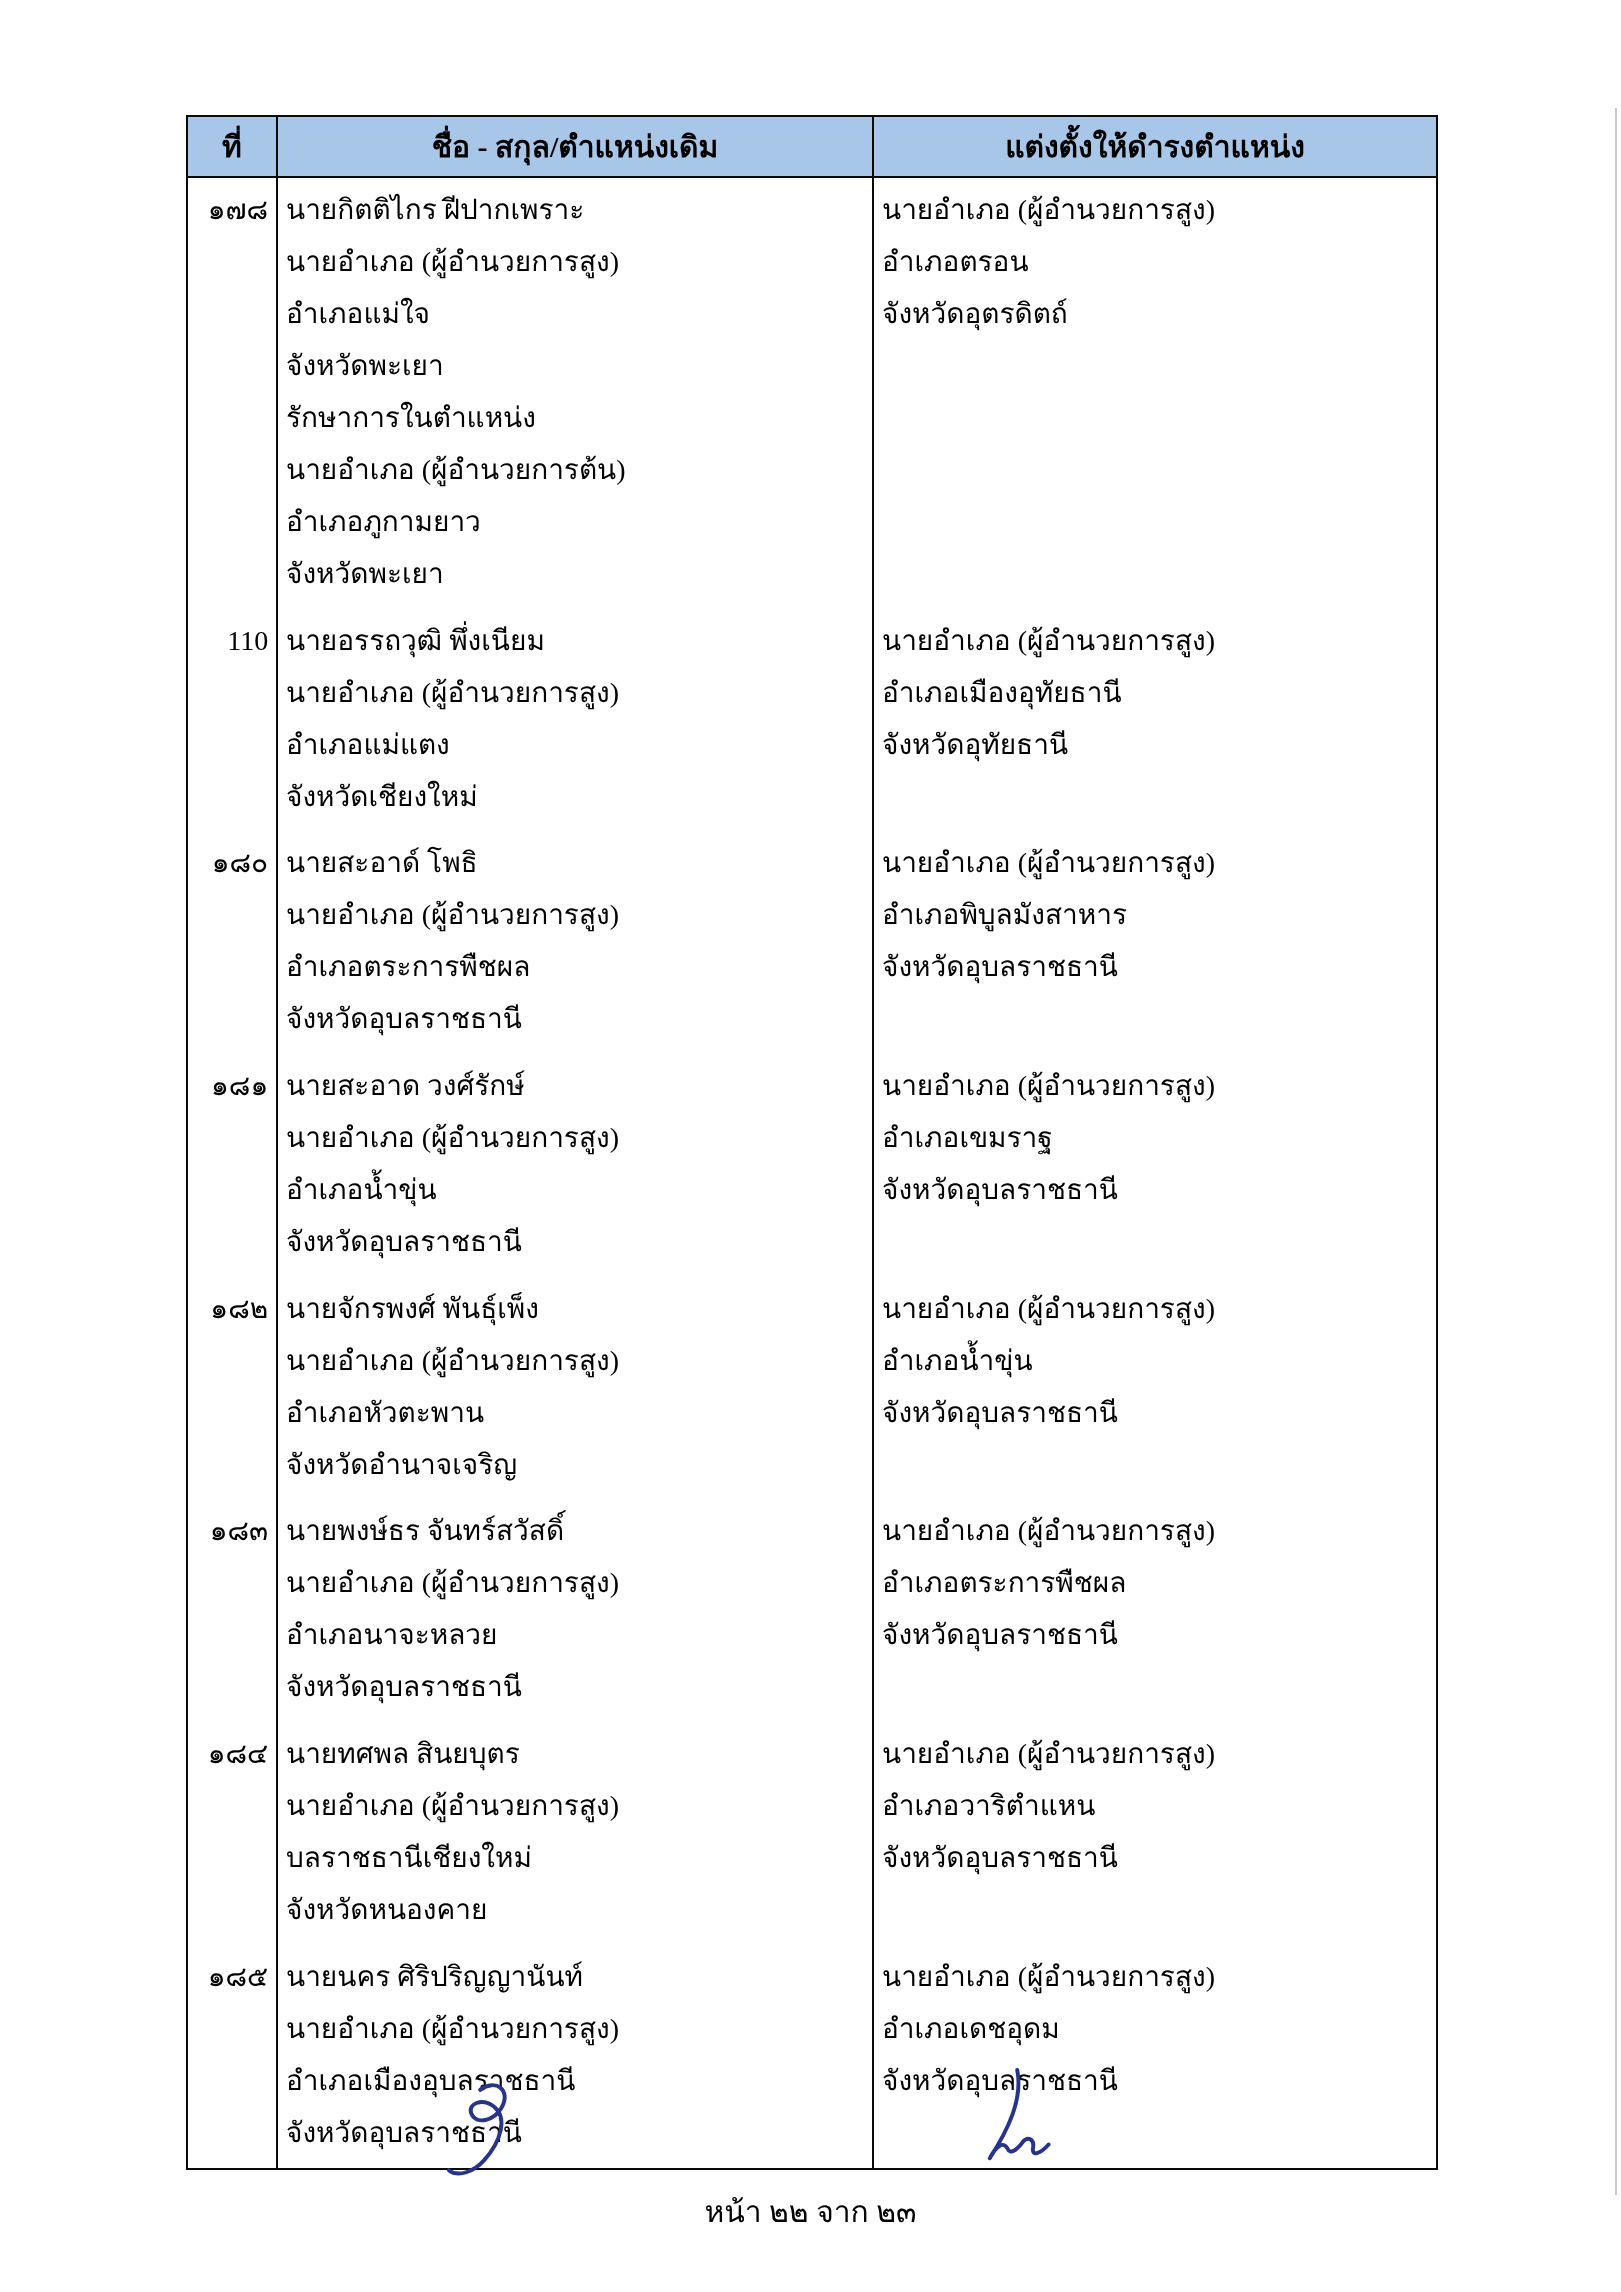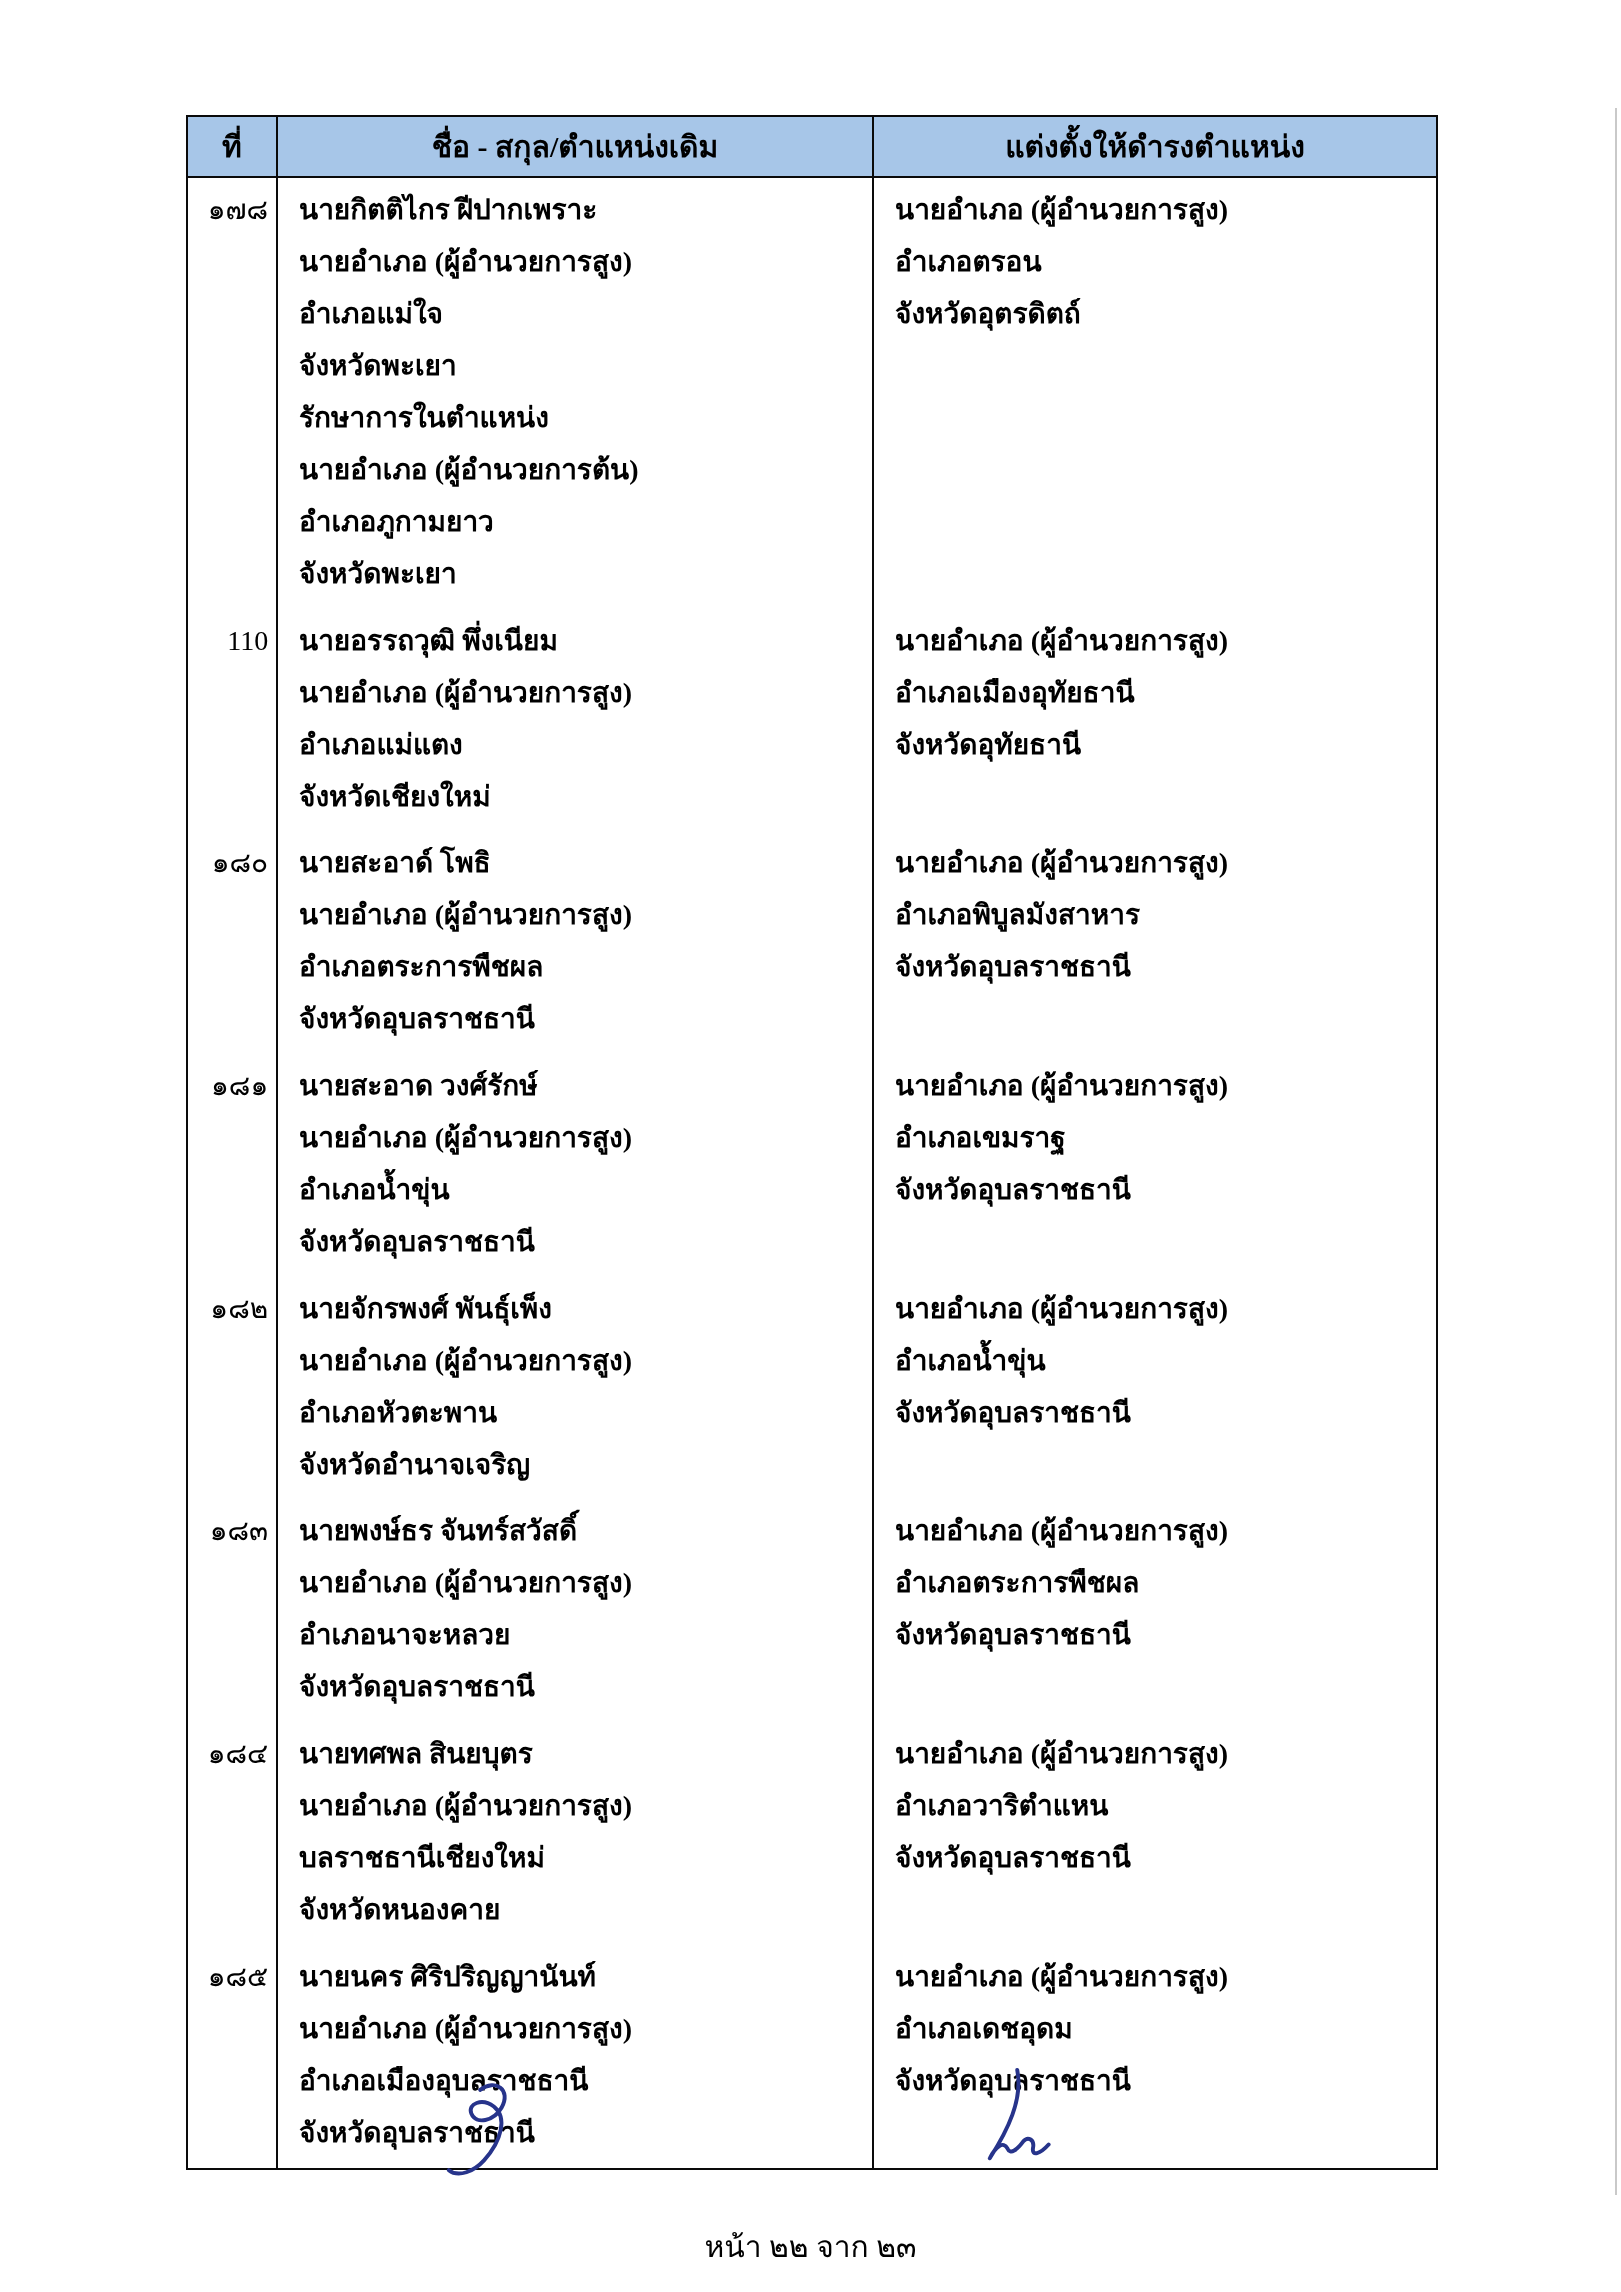--- a/index.html
+++ b/index.html
@@ -34,28 +34,27 @@
     border-right:2.9px solid #0a0a0a;
     vertical-align:top;
     padding:5.9px 7.8px 8.8px 7.8px;
     font-size:28px;
   }
   .doc-table{border:2.9px solid #0a0a0a;}
   .doc-table tr:last-child td{border-bottom:2.9px solid #0a0a0a;}
   td.num-cell{text-align:right;}
   .num-cell .line{line-height:52px;}
   .line{line-height:52px;white-space:nowrap;}
-  td.text-cell{padding-left:21px;font-weight:bold;}
+  td.text-cell{padding-left:8px;}
   .footer{
     position:absolute;
     left:0;right:0;
     top:2188px;
     text-align:center;
     font-size:30px;
-    margin-top:35px;
   }
   .sig{position:absolute;pointer-events:none;}
   .sig path{fill:none;stroke-linecap:round;stroke-linejoin:round;}
   .edge-artifact{
     position:absolute;
     top:108px;bottom:98px;
     right:3.9px;width:2px;
     background:#c9c9c9;
   }
 </style>

